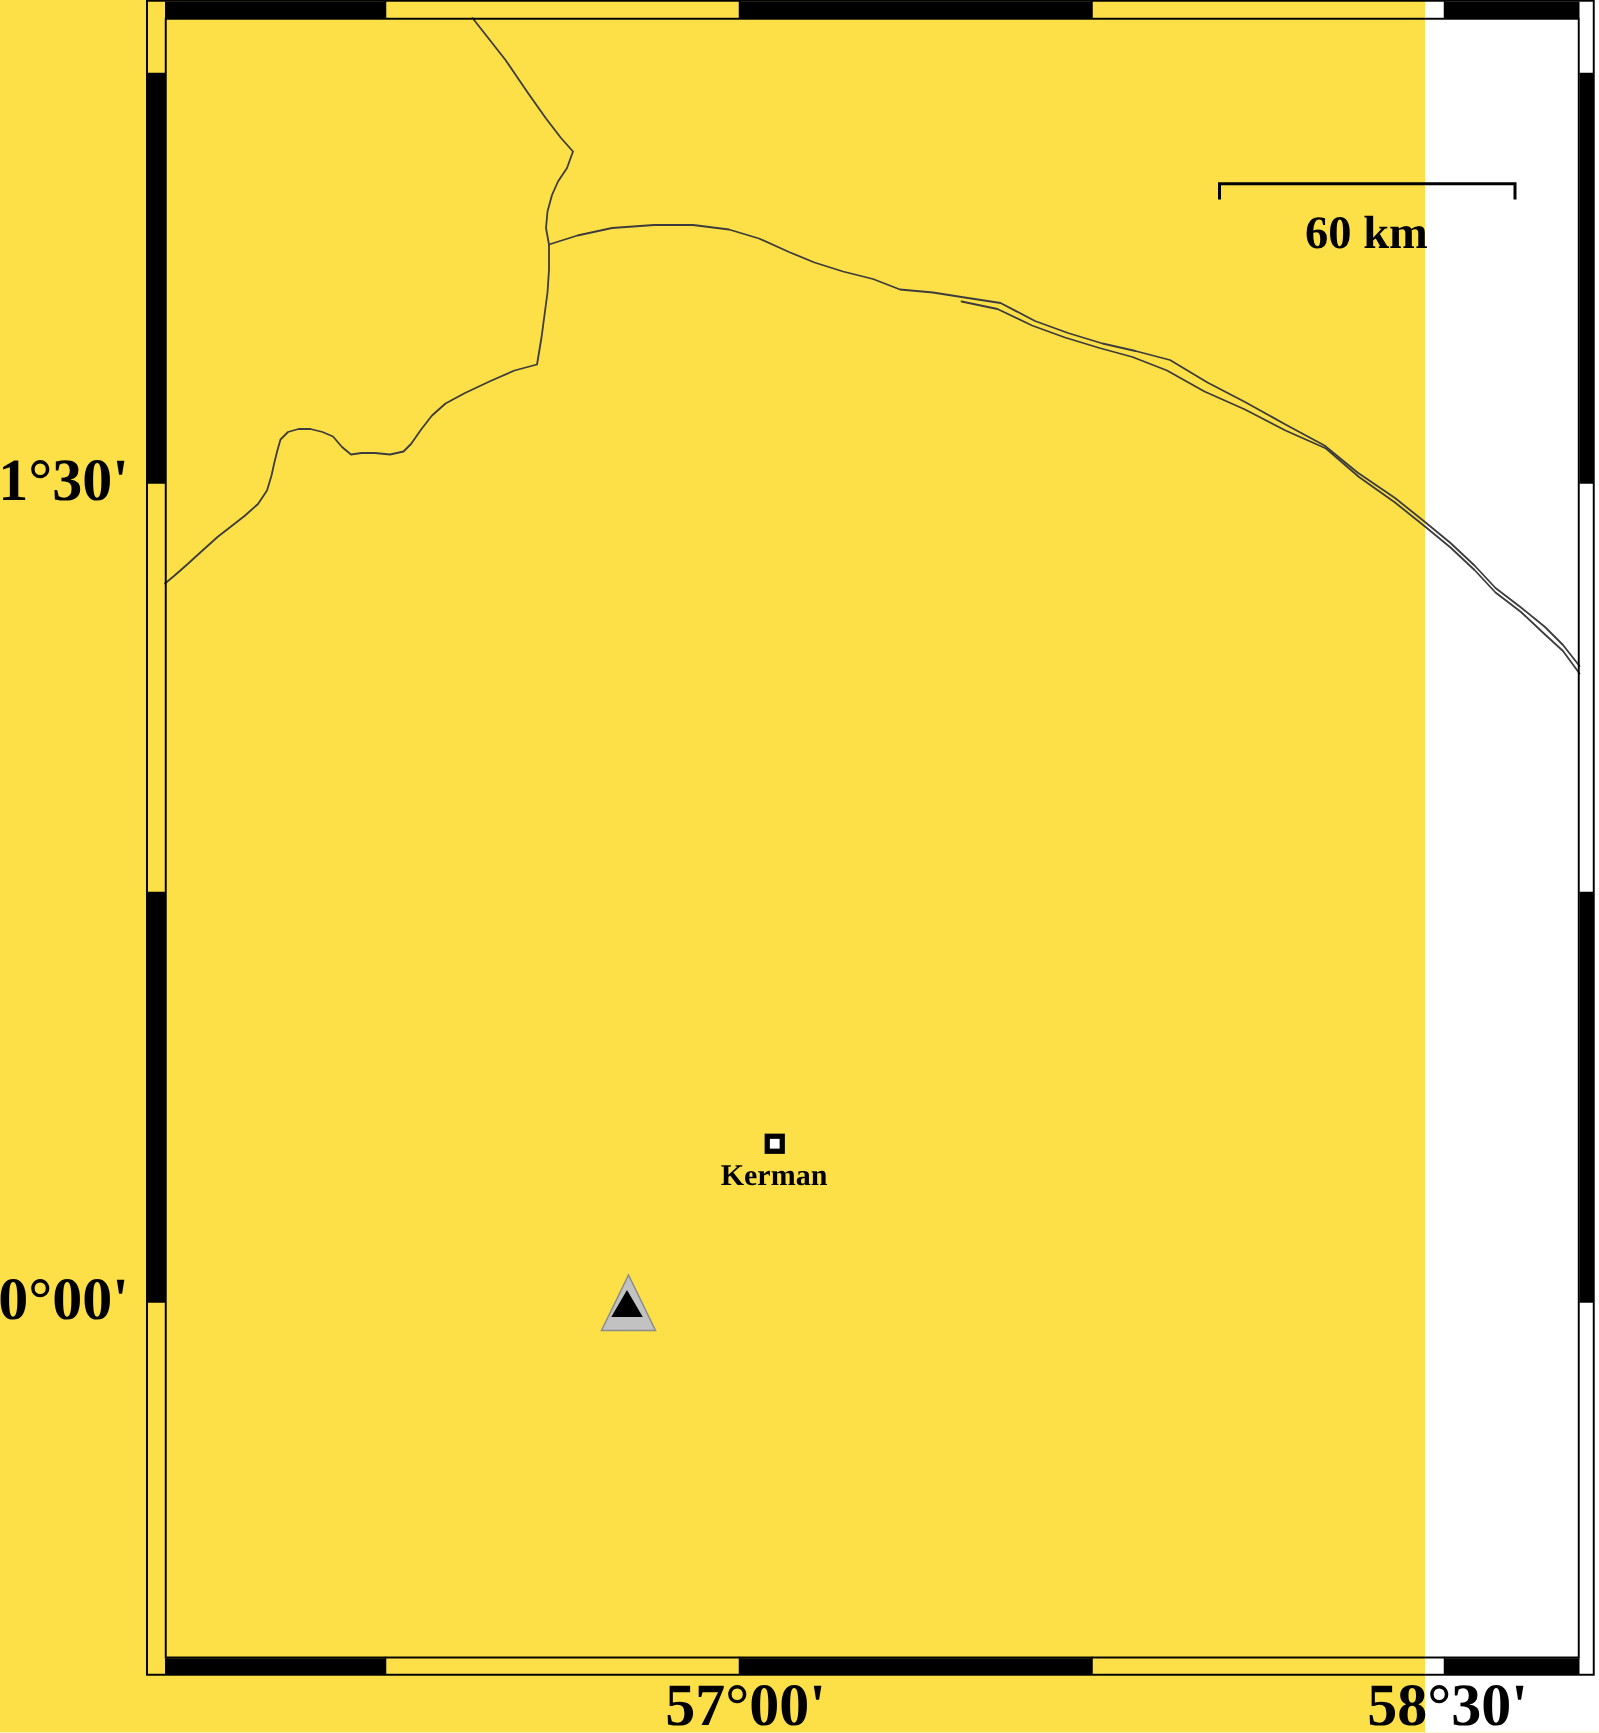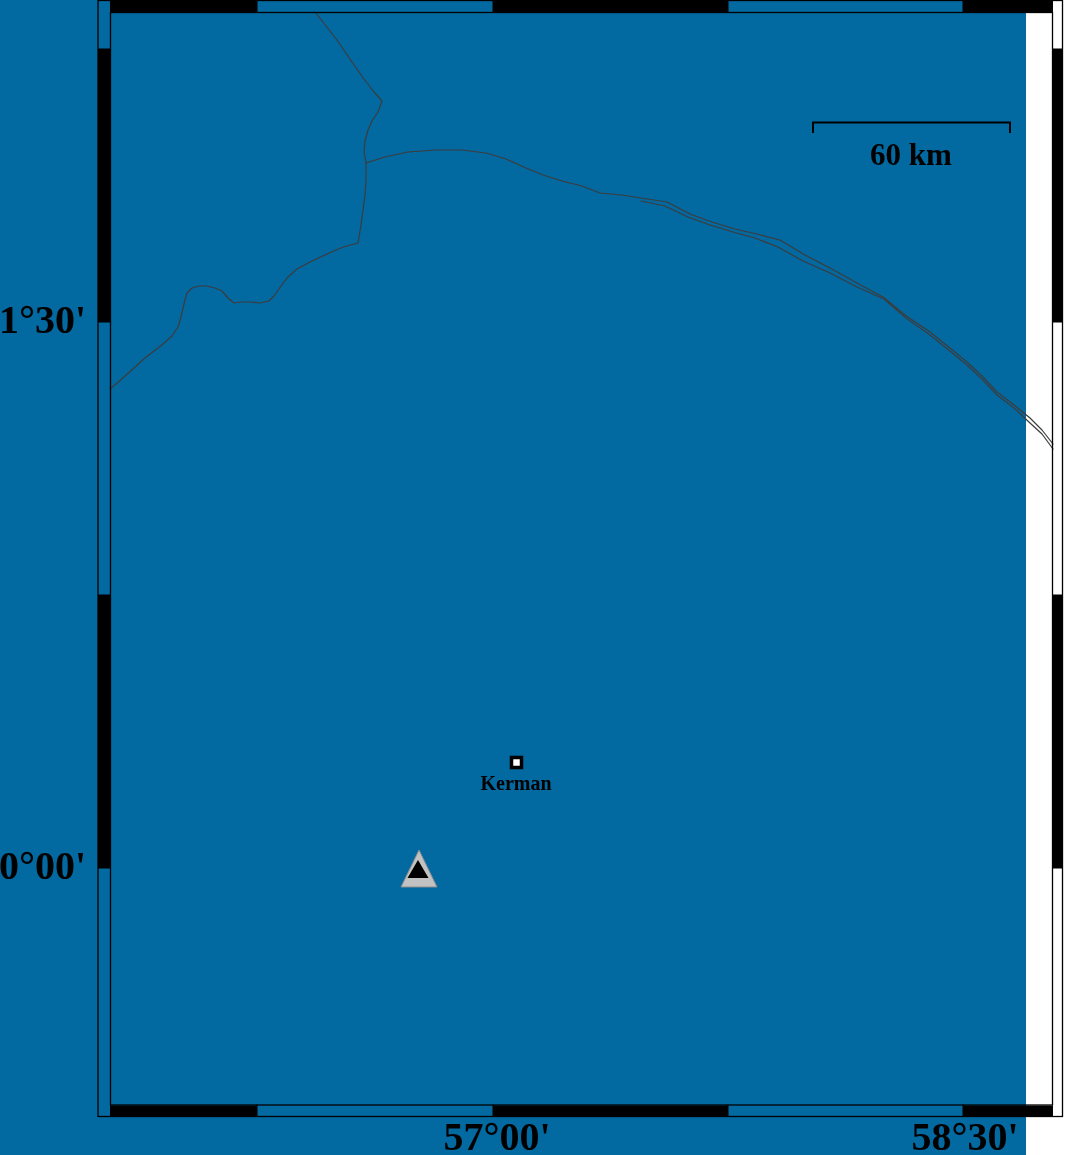--- a/index.html
+++ b/index.html
@@ -1,17 +1,17 @@
 <!DOCTYPE html>
 <html><head>
 <meta charset="utf-8">
 <style>
   html,body{margin:0;padding:0;background:#ffffff;}
   body{width:1066px;height:1155px;overflow:hidden;}
-  .figure{position:relative;width:1026px;height:1155px;background:#0369a1;}
+  .figure{position:relative;width:950px;height:1155px;background:#fde047;}
   svg{display:block;}
   .road{fill:none;stroke:#3c3c3c;stroke-width:1.2;stroke-linejoin:round;stroke-linecap:round;}
   .frame-line{fill:none;stroke:#000000;stroke-width:1.3;}
   .frame-black{fill:#000000;stroke:none;}
   .tick-div{stroke:#000000;stroke-width:1;}
   .annot{font-family:"Liberation Serif","DejaVu Serif",serif;font-weight:700;font-size:40px;fill:#000000;}
   .scale-label{font-family:"Liberation Serif","DejaVu Serif",serif;font-weight:700;font-size:31px;fill:#000000;}
   .city-label{font-family:"Liberation Serif","DejaVu Serif",serif;font-weight:700;font-size:20px;fill:#000000;}
   .scalebar{fill:none;stroke:#000000;stroke-width:2;}
   .city-square{fill:#ffffff;stroke:#000000;stroke-width:3.5;}

